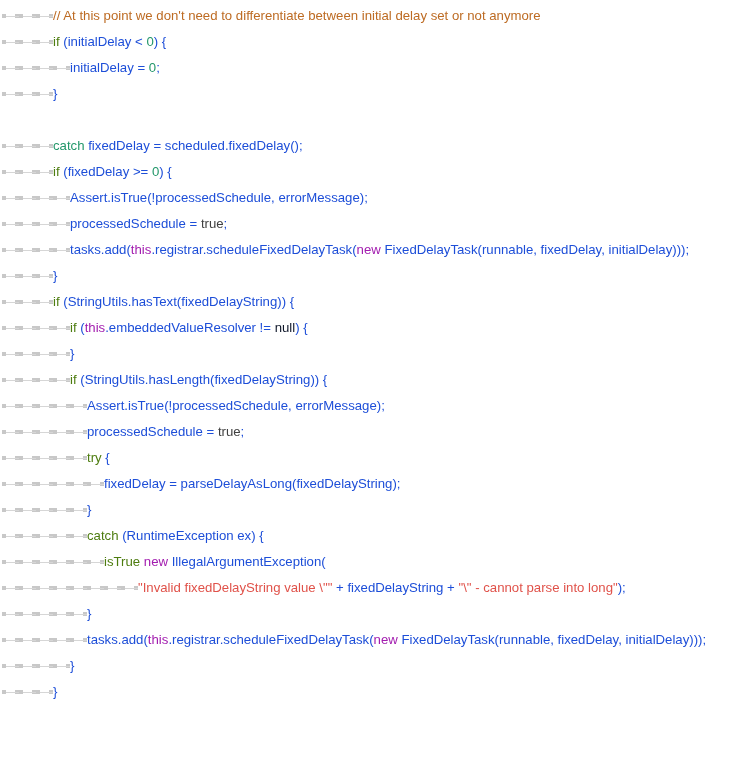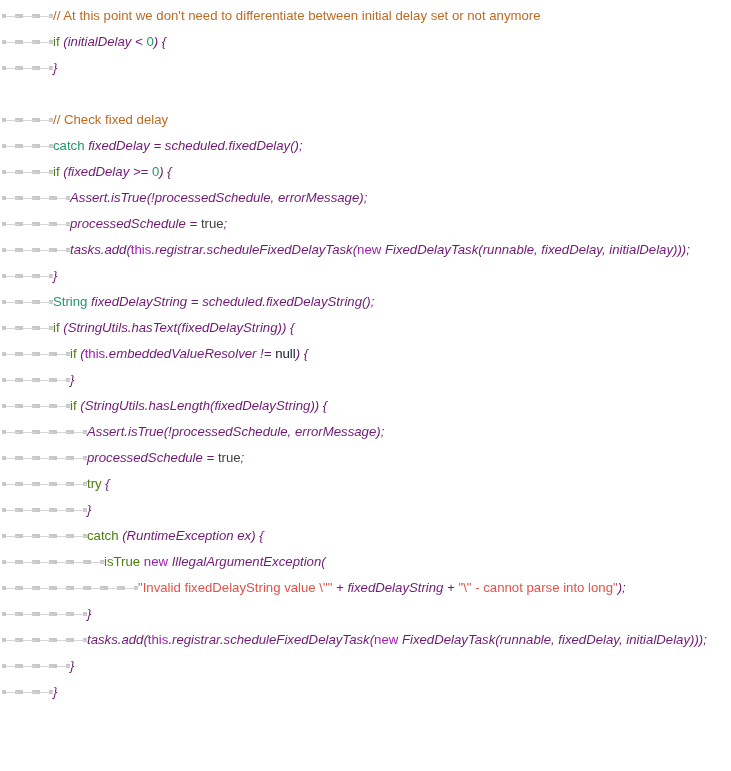--- a/index.html
+++ b/index.html
@@ -74,45 +74,45 @@
 
   
   .tok-comment { color: #bd6b23; }
   .tok-keyword { color: #4d7c0f; }   
   .tok-type    { color: #23976a; }   
   .tok-this    { color: #a21caf; }   
   .tok-num     { color: #23976a; }   
   .tok-bool    { color: #404040; }   
   .tok-null    { color: #0f172a; }   
   .tok-string  { color: #e0524a; }   
-  .tok-plain   { color: #701a75; font-style: italic; }
+  .tok-plain   { color: #1d4ed8; }
 </style>
 </head>
 <body>
 
 <div id="code-view">
     <div class="code-line"><span class="tab"><i></i></span><span class="tab"><i></i></span><span class="tab"><i></i></span><span class="tok-comment">// At this point we don't need to differentiate between initial delay set or not anymore</span></div>
     <div class="code-line"><span class="tab"><i></i></span><span class="tab"><i></i></span><span class="tab"><i></i></span><span class="tok-keyword">if</span><span class="tok-plain"> (initialDelay &lt; </span><span class="tok-num">0</span><span class="tok-plain">) {</span></div>
+    <div class="code-line"><span class="tab"><i></i></span><span class="tab"><i></i></span><span class="tab"><i></i></span><span class="tab"><i></i></span><span class="tok-plain">initialDelay = </span><span class="tok-num">0</span><span class="tok-plain">;</span></div>
     <div class="code-line"><span class="tab"><i></i></span><span class="tab"><i></i></span><span class="tab"><i></i></span><span class="tok-plain">}</span></div>
     <div class="code-line">&nbsp;</div>
-    <div class="code-line"><span class="tab"><i></i></span><span class="tab"><i></i></span><span class="tab"><i></i></span><span class="tok-comment">// Check fixed delay</span></div>
     <div class="code-line"><span class="tab"><i></i></span><span class="tab"><i></i></span><span class="tab"><i></i></span><span class="tok-type">catch</span><span class="tok-plain"> fixedDelay = scheduled.fixedDelay();</span></div>
     <div class="code-line"><span class="tab"><i></i></span><span class="tab"><i></i></span><span class="tab"><i></i></span><span class="tok-keyword">if</span><span class="tok-plain"> (fixedDelay &gt;= </span><span class="tok-num">0</span><span class="tok-plain">) {</span></div>
     <div class="code-line"><span class="tab"><i></i></span><span class="tab"><i></i></span><span class="tab"><i></i></span><span class="tab"><i></i></span><span class="tok-plain">Assert.isTrue(!processedSchedule, errorMessage);</span></div>
     <div class="code-line"><span class="tab"><i></i></span><span class="tab"><i></i></span><span class="tab"><i></i></span><span class="tab"><i></i></span><span class="tok-plain">processedSchedule = </span><span class="tok-bool">true</span><span class="tok-plain">;</span></div>
     <div class="code-line"><span class="tab"><i></i></span><span class="tab"><i></i></span><span class="tab"><i></i></span><span class="tab"><i></i></span><span class="tok-plain">tasks.add(</span><span class="tok-this">this</span><span class="tok-plain">.registrar.scheduleFixedDelayTask(</span><span class="tok-this">new</span><span class="tok-plain"> FixedDelayTask(runnable, fixedDelay, initialDelay)));</span></div>
     <div class="code-line"><span class="tab"><i></i></span><span class="tab"><i></i></span><span class="tab"><i></i></span><span class="tok-plain">}</span></div>
-    <div class="code-line"><span class="tab"><i></i></span><span class="tab"><i></i></span><span class="tab"><i></i></span><span class="tok-type">String</span><span class="tok-plain"> fixedDelayString = scheduled.fixedDelayString();</span></div>
     <div class="code-line"><span class="tab"><i></i></span><span class="tab"><i></i></span><span class="tab"><i></i></span><span class="tok-keyword">if</span><span class="tok-plain"> (StringUtils.hasText(fixedDelayString)) {</span></div>
     <div class="code-line"><span class="tab"><i></i></span><span class="tab"><i></i></span><span class="tab"><i></i></span><span class="tab"><i></i></span><span class="tok-keyword">if</span><span class="tok-plain"> (</span><span class="tok-this">this</span><span class="tok-plain">.embeddedValueResolver != </span><span class="tok-null">null</span><span class="tok-plain">) {</span></div>
     <div class="code-line"><span class="tab"><i></i></span><span class="tab"><i></i></span><span class="tab"><i></i></span><span class="tab"><i></i></span><span class="tok-plain">}</span></div>
     <div class="code-line"><span class="tab"><i></i></span><span class="tab"><i></i></span><span class="tab"><i></i></span><span class="tab"><i></i></span><span class="tok-keyword">if</span><span class="tok-plain"> (StringUtils.hasLength(fixedDelayString)) {</span></div>
     <div class="code-line"><span class="tab"><i></i></span><span class="tab"><i></i></span><span class="tab"><i></i></span><span class="tab"><i></i></span><span class="tab"><i></i></span><span class="tok-plain">Assert.isTrue(!processedSchedule, errorMessage);</span></div>
     <div class="code-line"><span class="tab"><i></i></span><span class="tab"><i></i></span><span class="tab"><i></i></span><span class="tab"><i></i></span><span class="tab"><i></i></span><span class="tok-plain">processedSchedule = </span><span class="tok-bool">true</span><span class="tok-plain">;</span></div>
     <div class="code-line"><span class="tab"><i></i></span><span class="tab"><i></i></span><span class="tab"><i></i></span><span class="tab"><i></i></span><span class="tab"><i></i></span><span class="tok-keyword">try</span><span class="tok-plain"> {</span></div>
+    <div class="code-line"><span class="tab"><i></i></span><span class="tab"><i></i></span><span class="tab"><i></i></span><span class="tab"><i></i></span><span class="tab"><i></i></span><span class="tab"><i></i></span><span class="tok-plain">fixedDelay = parseDelayAsLong(fixedDelayString);</span></div>
     <div class="code-line"><span class="tab"><i></i></span><span class="tab"><i></i></span><span class="tab"><i></i></span><span class="tab"><i></i></span><span class="tab"><i></i></span><span class="tok-plain">}</span></div>
     <div class="code-line"><span class="tab"><i></i></span><span class="tab"><i></i></span><span class="tab"><i></i></span><span class="tab"><i></i></span><span class="tab"><i></i></span><span class="tok-keyword">catch</span><span class="tok-plain"> (RuntimeException ex) {</span></div>
     <div class="code-line"><span class="tab"><i></i></span><span class="tab"><i></i></span><span class="tab"><i></i></span><span class="tab"><i></i></span><span class="tab"><i></i></span><span class="tab"><i></i></span><span class="tok-keyword">isTrue</span><span class="tok-plain"> </span><span class="tok-this">new</span><span class="tok-plain"> IllegalArgumentException(</span></div>
     <div class="code-line"><span class="tab"><i></i></span><span class="tab"><i></i></span><span class="tab"><i></i></span><span class="tab"><i></i></span><span class="tab"><i></i></span><span class="tab"><i></i></span><span class="tab"><i></i></span><span class="tab"><i></i></span><span class="tok-string">"Invalid fixedDelayString value \""</span><span class="tok-plain"> + fixedDelayString + </span><span class="tok-string">"\" - cannot parse into long"</span><span class="tok-plain">);</span></div>
     <div class="code-line"><span class="tab"><i></i></span><span class="tab"><i></i></span><span class="tab"><i></i></span><span class="tab"><i></i></span><span class="tab"><i></i></span><span class="tok-plain">}</span></div>
     <div class="code-line"><span class="tab"><i></i></span><span class="tab"><i></i></span><span class="tab"><i></i></span><span class="tab"><i></i></span><span class="tab"><i></i></span><span class="tok-plain">tasks.add(</span><span class="tok-this">this</span><span class="tok-plain">.registrar.scheduleFixedDelayTask(</span><span class="tok-this">new</span><span class="tok-plain"> FixedDelayTask(runnable, fixedDelay, initialDelay)));</span></div>
     <div class="code-line"><span class="tab"><i></i></span><span class="tab"><i></i></span><span class="tab"><i></i></span><span class="tab"><i></i></span><span class="tok-plain">}</span></div>
     <div class="code-line"><span class="tab"><i></i></span><span class="tab"><i></i></span><span class="tab"><i></i></span><span class="tok-plain">}</span></div>
   </div>
 

